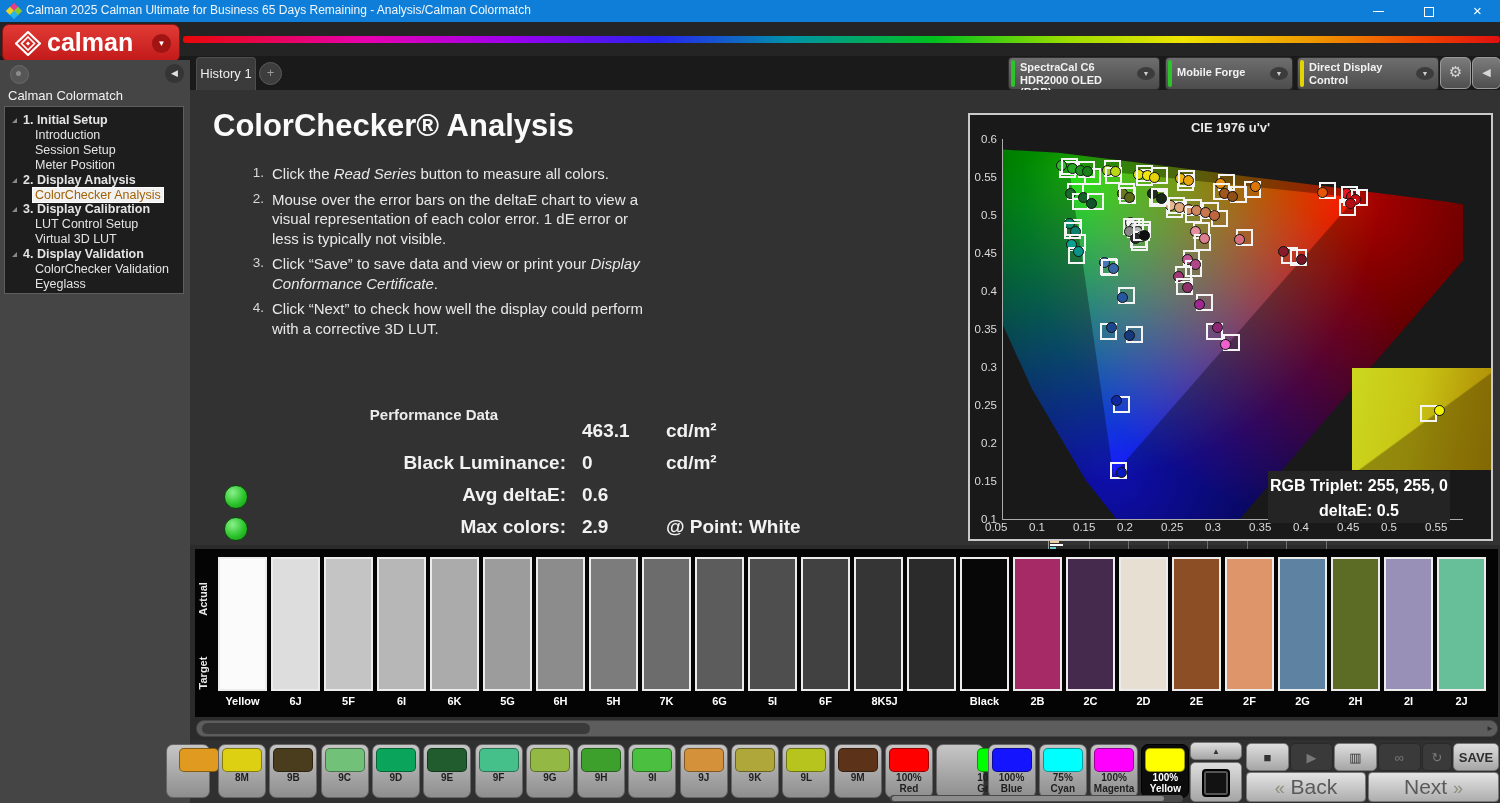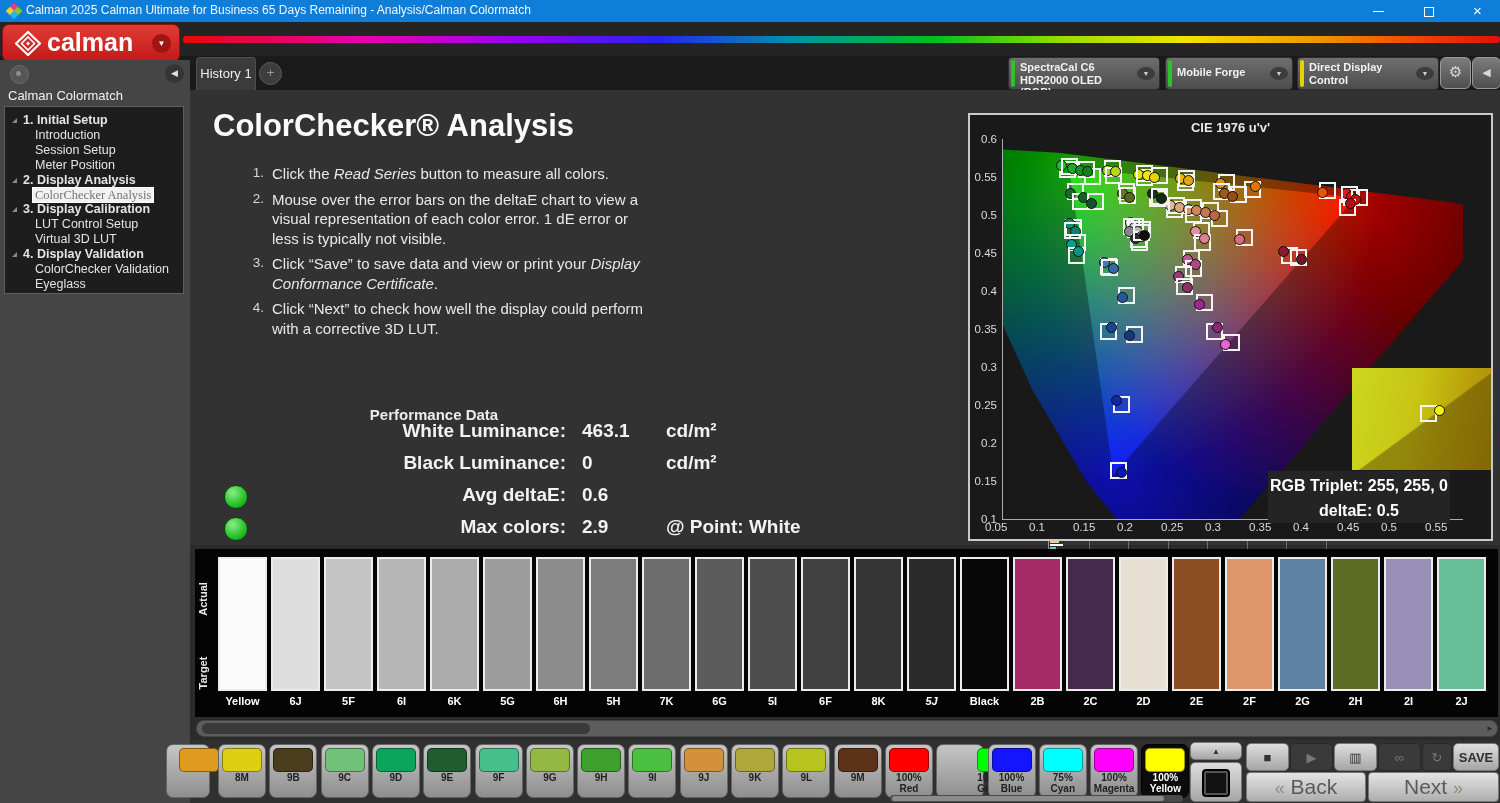--- a/index.html
+++ b/index.html
@@ -32,21 +32,21 @@
   
   .sidebar{left:0;top:60px;width:190px;height:743px;background:#454545;}
   .sb-circle{position:absolute;left:10px;top:5px;width:17px;height:17px;border-radius:50%;background:#565656;border:1px solid #6a6a6a;}
   .sb-circle i{position:absolute;left:5px;top:5px;width:5px;height:5px;border-radius:50%;background:#8c8c8c;}
   .sb-collapse{position:absolute;right:6px;top:4px;width:19px;height:19px;border-radius:50%;background:#353535;color:#e0e0e0;font-size:9px;text-align:center;line-height:19px;}
   .sb-title{position:absolute;left:8px;top:28px;font-size:13px;color:#f2f2f2;}
   .navpanel{position:absolute;left:4px;top:46px;width:180px;height:188px;background:#1d1d1d;border:1px solid #5e5e5e;padding-top:6px;box-sizing:border-box;}
   .navitem{position:relative;font-size:12.5px;line-height:14.9px;color:#e4e4e4;padding-left:30px;white-space:nowrap;cursor:pointer;}
   .navitem.hdr{font-weight:700;padding-left:18px;}
   .navitem .mk{position:absolute;left:7px;top:5px;width:0;height:0;border-bottom:5px solid #8a8a8a;border-left:5px solid transparent;}
-  .navitem.sel{color:#737373;font-family:Liberation Serif, serif;}
+  .navitem.sel{color:#a16207;}
   .navitem.sel .selbg{background:#f2f2f2;outline:1px solid #fff;padding:0 2px;margin-left:-2px;}
   
   .main{left:190px;top:90px;width:1310px;height:455px;background:#323232;}
   .ctitle{position:absolute;left:23px;top:18px;font-size:31px;font-weight:700;color:#fafafa;}
   .instr{position:absolute;left:56px;top:74px;width:412px;}
   .irow{display:flex;margin-bottom:6px;}
   .inum{width:18px;flex:none;font-size:13.5px;color:#d8d8d8;text-align:right;padding-top:1px;}
   .itxt{margin-left:8px;font-size:15px;line-height:19.5px;color:#e8e8e8;}
   .perf-title{position:absolute;left:24px;top:316px;width:440px;text-align:center;font-size:15px;font-weight:700;color:#ececec;}
   .prow{position:absolute;left:0;width:660px;height:26px;}
@@ -197,21 +197,20 @@
           <div class="itxt"><span>Click “Save” to save data and view or print your </span><em>Display Conformance Certificate</em><span>.</span></div>
         </div>
         <div class="irow">
           <div class="inum">4.</div>
           <div class="itxt"><span>Click “Next” to check how well the display could perform with a corrective 3D LUT.</span></div>
         </div>
       </div>
     <div class="perf-title">Performance Data</div>
     <div id="perf">
         <div class="prow" style="top: 330px;">
-          <div class="plabel">White Luminance:</div>
           <div class="pvalue">463.1</div>
           <div class="punit">cd/m²</div>
         </div>
         <div class="prow" style="top: 362px;">
           <div class="plabel">Black Luminance:</div>
           <div class="pvalue">0</div>
           <div class="punit">cd/m²</div>
         </div>
         <div class="prow" style="top: 394px;">
           <div class="pled" style="background: radial-gradient(circle at 35% 30%, rgb(138, 240, 138), rgb(45, 196, 45) 55%, rgb(18, 144, 18));"></div>
@@ -615,21 +614,21 @@
         <div class="sw-label" style="left: 447px;">7K</div>
         <div class="sw" style="left: 500px; background: rgb(92, 92, 92);"></div>
         <div class="sw-label" style="left: 500px;">6G</div>
         <div class="sw" style="left: 553px; background: rgb(78, 78, 78);"></div>
         <div class="sw-label" style="left: 553px;">5I</div>
         <div class="sw" style="left: 606px; background: rgb(65, 65, 65);"></div>
         <div class="sw-label" style="left: 606px;">6F</div>
         <div class="sw" style="left: 659px; background: rgb(53, 53, 53);"></div>
         <div class="sw-label" style="left: 659px;">8K</div>
         <div class="sw" style="left: 712px; background: rgb(43, 43, 43);"></div>
-        <div class="sw-label" style="left: 712px; font-style: italic;">5J</div>
+        <div class="sw-label" style="left: 672px;">5J</div>
         <div class="sw" style="left: 765px; background: rgb(7, 7, 7);"></div>
         <div class="sw-label" style="left: 765px;">Black</div>
         <div class="sw" style="left: 818px; background: rgb(165, 42, 102);"></div>
         <div class="sw-label" style="left: 818px;">2B</div>
         <div class="sw" style="left: 871px; background: rgb(70, 42, 78);"></div>
         <div class="sw-label" style="left: 871px;">2C</div>
         <div class="sw" style="left: 924px; background: rgb(231, 223, 209);"></div>
         <div class="sw-label" style="left: 924px;">2D</div>
         <div class="sw" style="left: 977px; background: rgb(140, 78, 37);"></div>
         <div class="sw-label" style="left: 977px;">2E</div>

